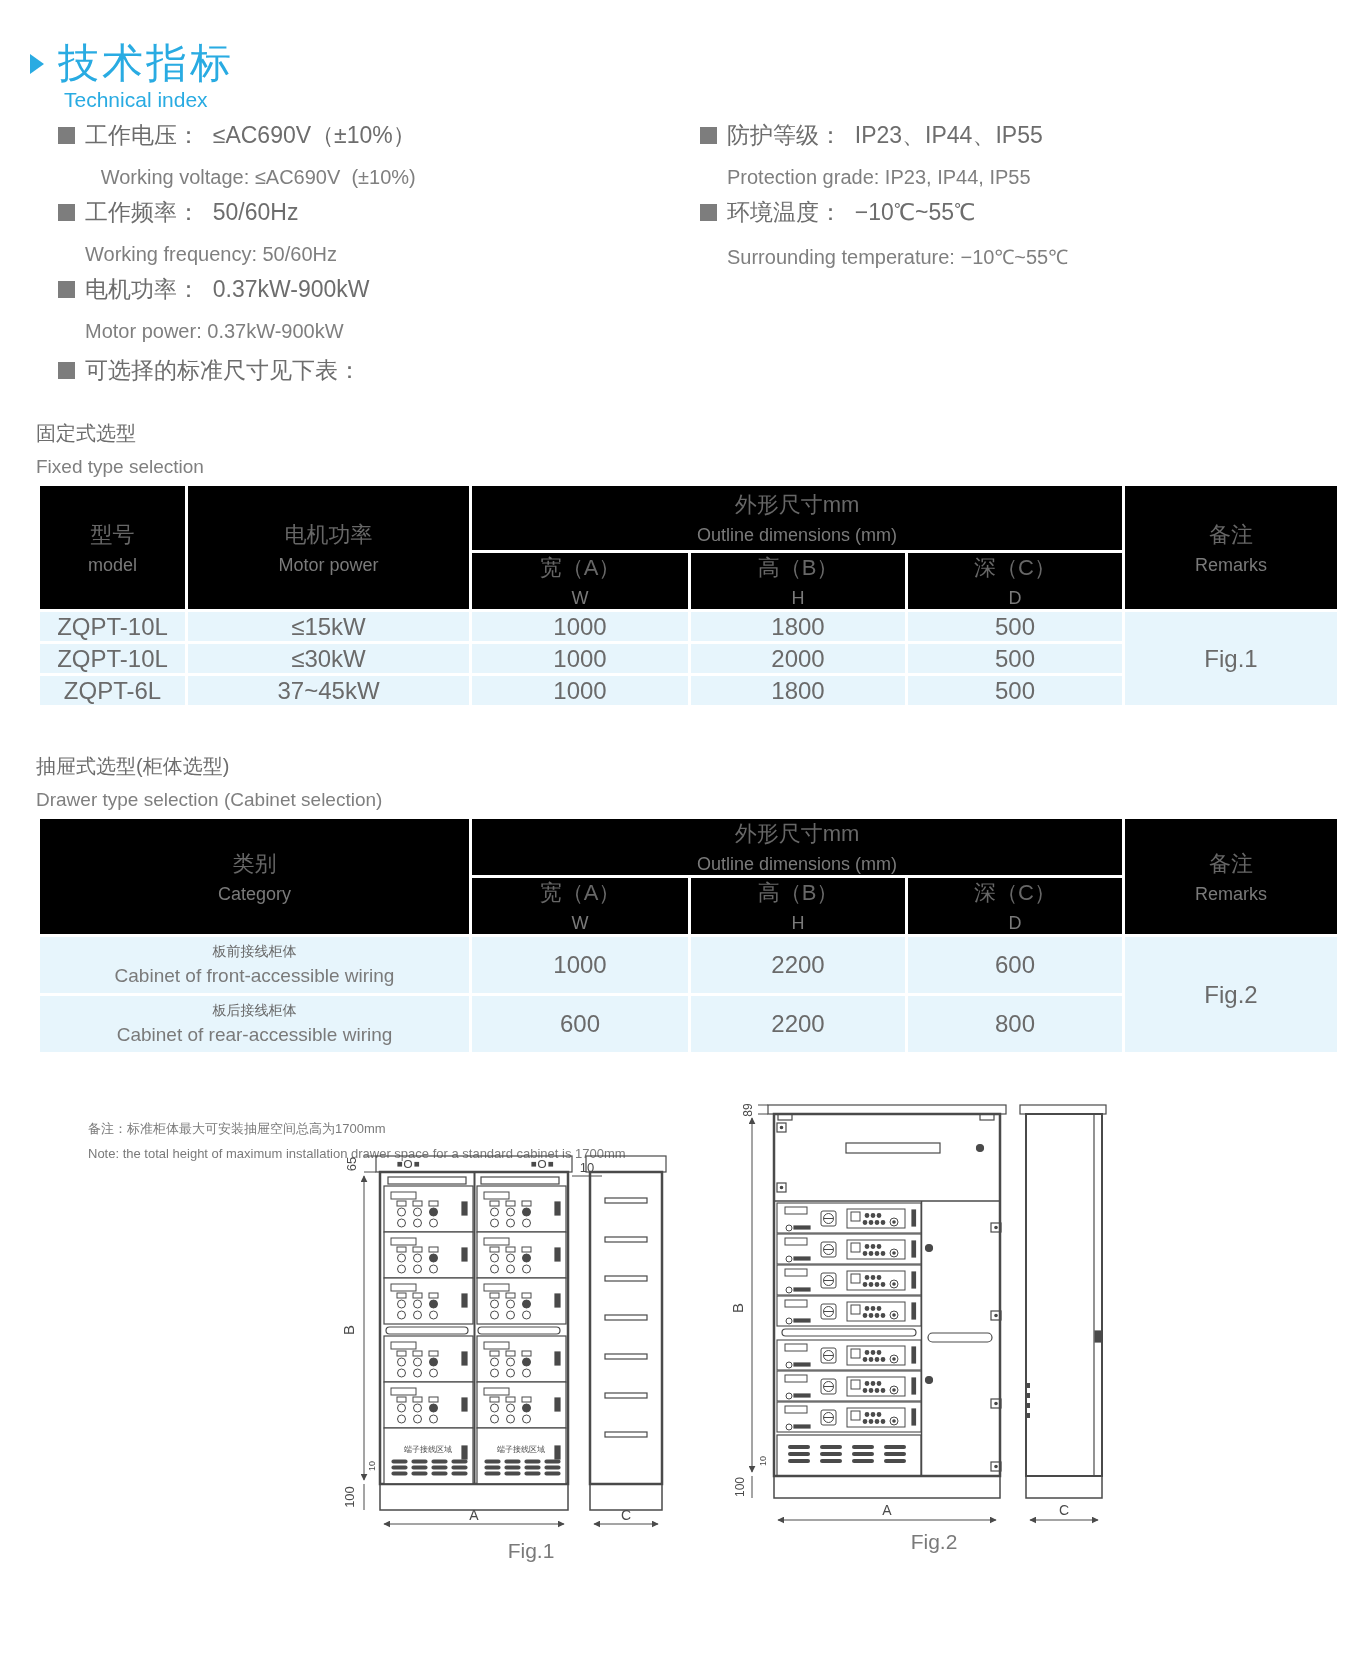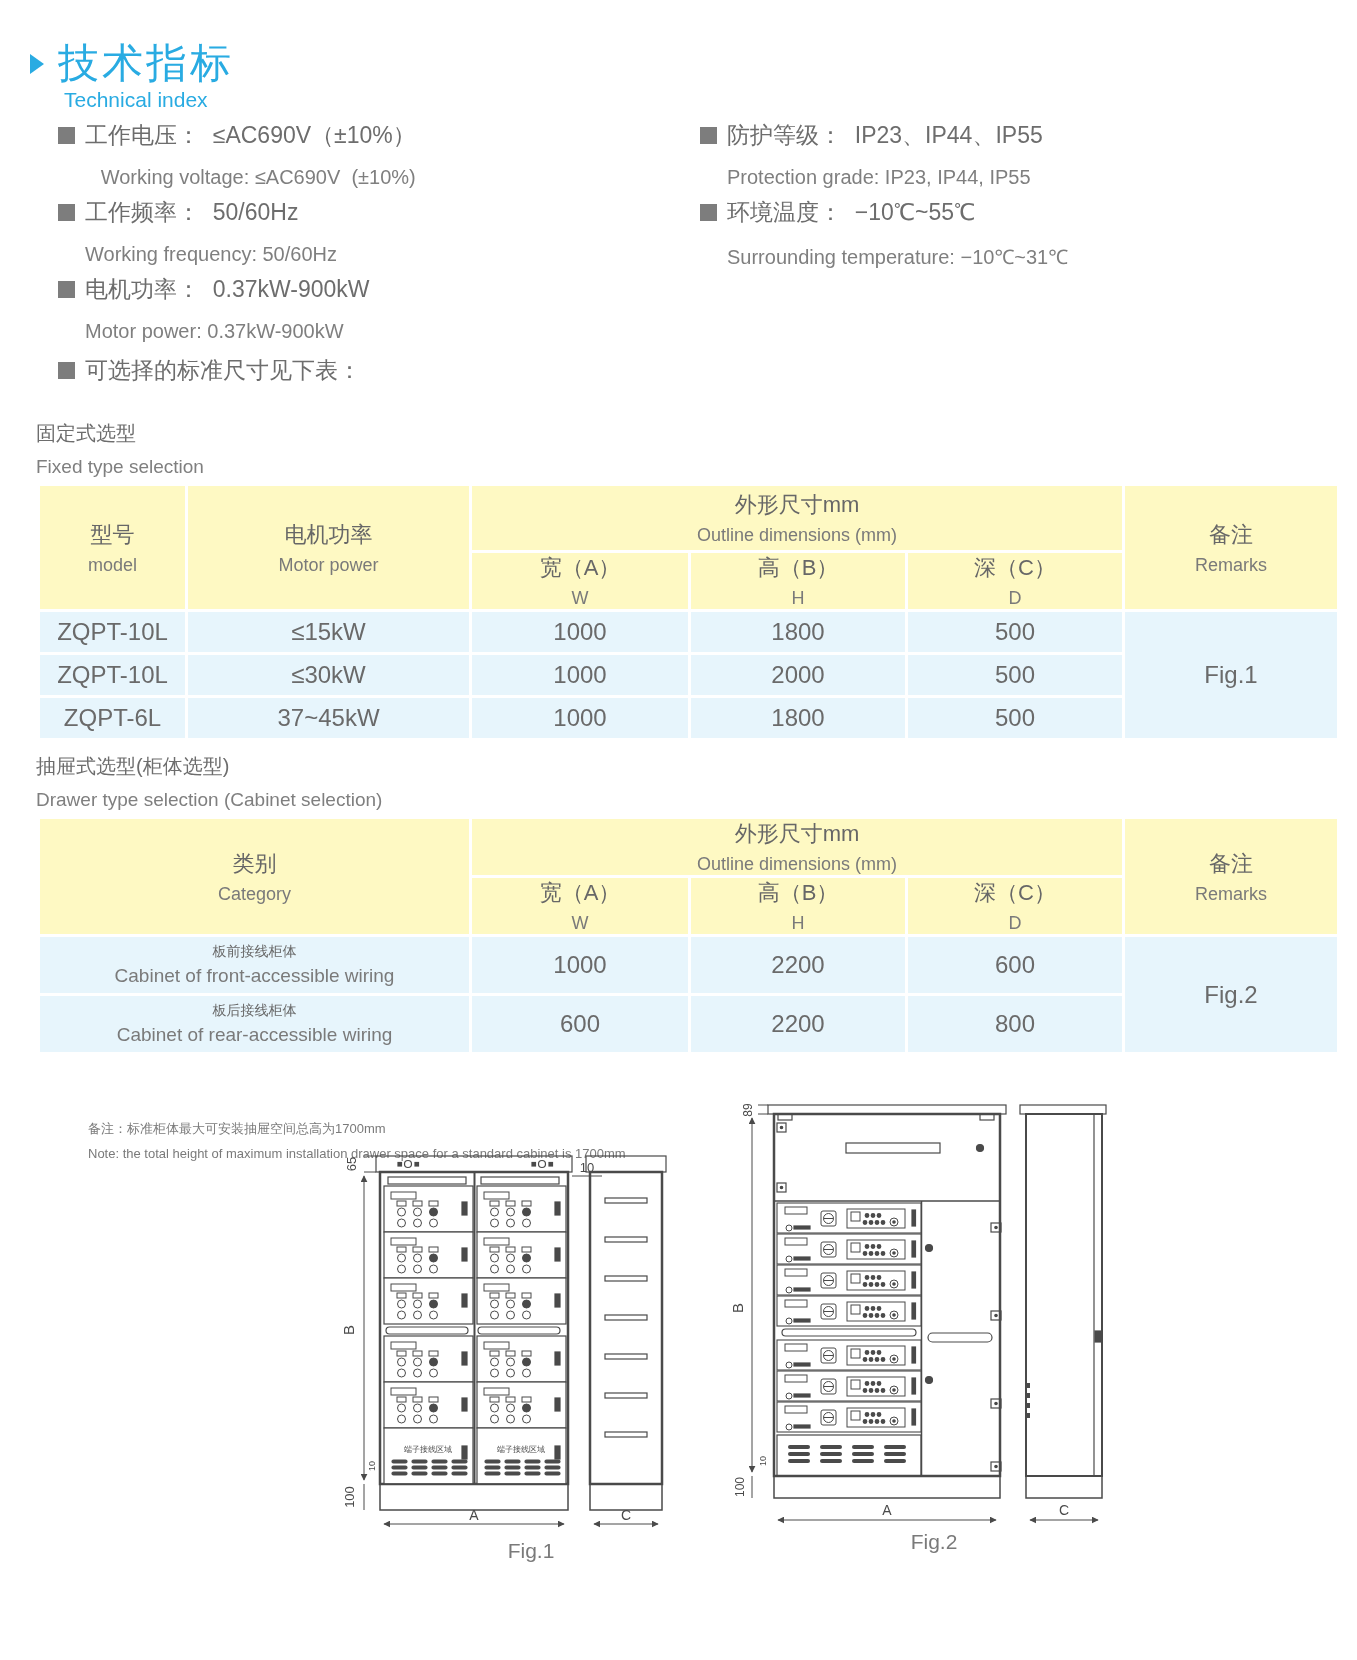--- a/index.html
+++ b/index.html
@@ -16,27 +16,27 @@
   .spec .zh{font-size:23px;color:#6d6d6d;display:flex;align-items:center;white-space:pre;}
   .bullet{width:17px;height:17px;background:#7d7d7d;margin-right:10px;flex:none;}
   .spec .en{font-size:20px;color:#7f7f7f;margin:15px 0 0 27px;white-space:pre;}
   
   .seclabel{position:absolute;}
   .seclabel .zh{font-size:20px;color:#6d6d6d;}
   .seclabel .en{font-size:19px;color:#7f7f7f;margin-top:9px;}
   
   table{border-collapse:separate;border-spacing:3px;table-layout:fixed;
         position:absolute;left:37px;width:1291px;}
-  th{background:#fef9c3;font-weight:normal;vertical-align:middle;text-align:center;padding:0;}
+  th{background:#000000;font-weight:normal;vertical-align:middle;text-align:center;padding:0;}
   td{background:#e7f5fc;text-align:center;vertical-align:middle;font-size:24px;color:#6a6a6a;padding:0;}
   .zh1{font-size:22px;color:#676767;}
   .en1{font-size:18px;color:#7a7a7a;margin-top:5px;}
   .zh2{font-size:14px;color:#676767;}
   .en2{font-size:19px;color:#7a7a7a;margin-top:4px;}
-  .t1{top:483px;}  .t1 tr.r1 th{height:64px;} .t1 tr.r2 th{height:54px;} .t1 td{height:40px;}
+  .t1{top:483px;}  .t1 tr.r1 th{height:64px;} .t1 tr.r2 th{height:54px;} .t1 td{height:29px;}
   .t2{top:816px;}  .t2 tr.r1 th{height:56px;} .t2 tr.r2 th{height:54px;} .t2 td{height:56px;}
   
   .note{position:absolute;left:40px;top:1120px;font-size:13px;color:#7a7a7a;margin-left:48px;}
   .note .en{margin-top:8px;}
   
   .fig{position:absolute;}
   .fig text{font-family:"Liberation Sans", sans-serif;fill:#4a4a4a;}
   .fig .cap{fill:#7a7a7a;}
 </style>
 </head>
@@ -62,21 +62,21 @@
     <div class="zh"><span class="bullet"></span><span>电机功率：  0.37kW-900kW</span></div>
     <div class="en">Motor power: 0.37kW-900kW</div>
   </div>
 
   <div class="spec" style="left:700px;top:120px;">
     <div class="zh"><span class="bullet"></span><span>防护等级：  IP23、IP44、IP55</span></div>
     <div class="en">Protection grade: IP23, IP44, IP55</div>
   </div>
   <div class="spec" style="left:700px;top:197px;">
     <div class="zh"><span class="bullet"></span><span>环境温度：  −10℃~55℃</span></div>
-    <div class="en">Surrounding temperature: −10℃~31℃</div>
+    <div class="en">Surrounding temperature: −10℃~55℃</div>
   </div>
 
   <div class="spec" style="left:58px;top:355px;">
     <div class="zh"><span class="bullet"></span><span>可选择的标准尺寸见下表：</span></div>
   </div>
 
   <div class="seclabel" style="left:36px;top:420px;">
     <div class="zh">固定式选型</div>
     <div class="en">Fixed type selection</div>
   </div>

